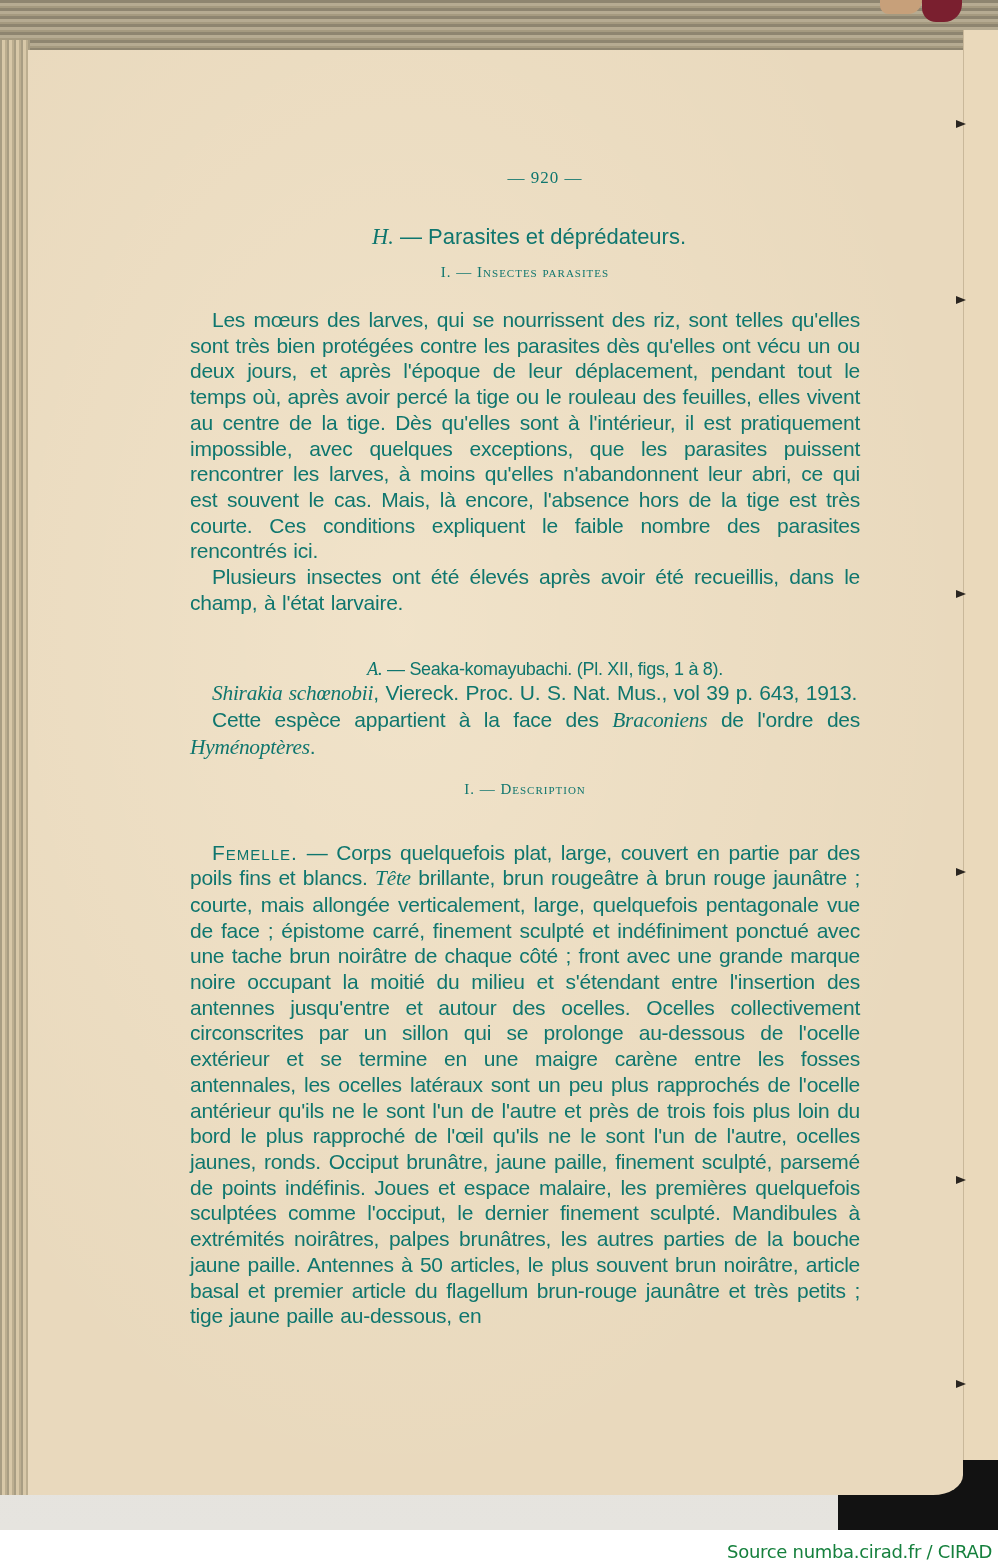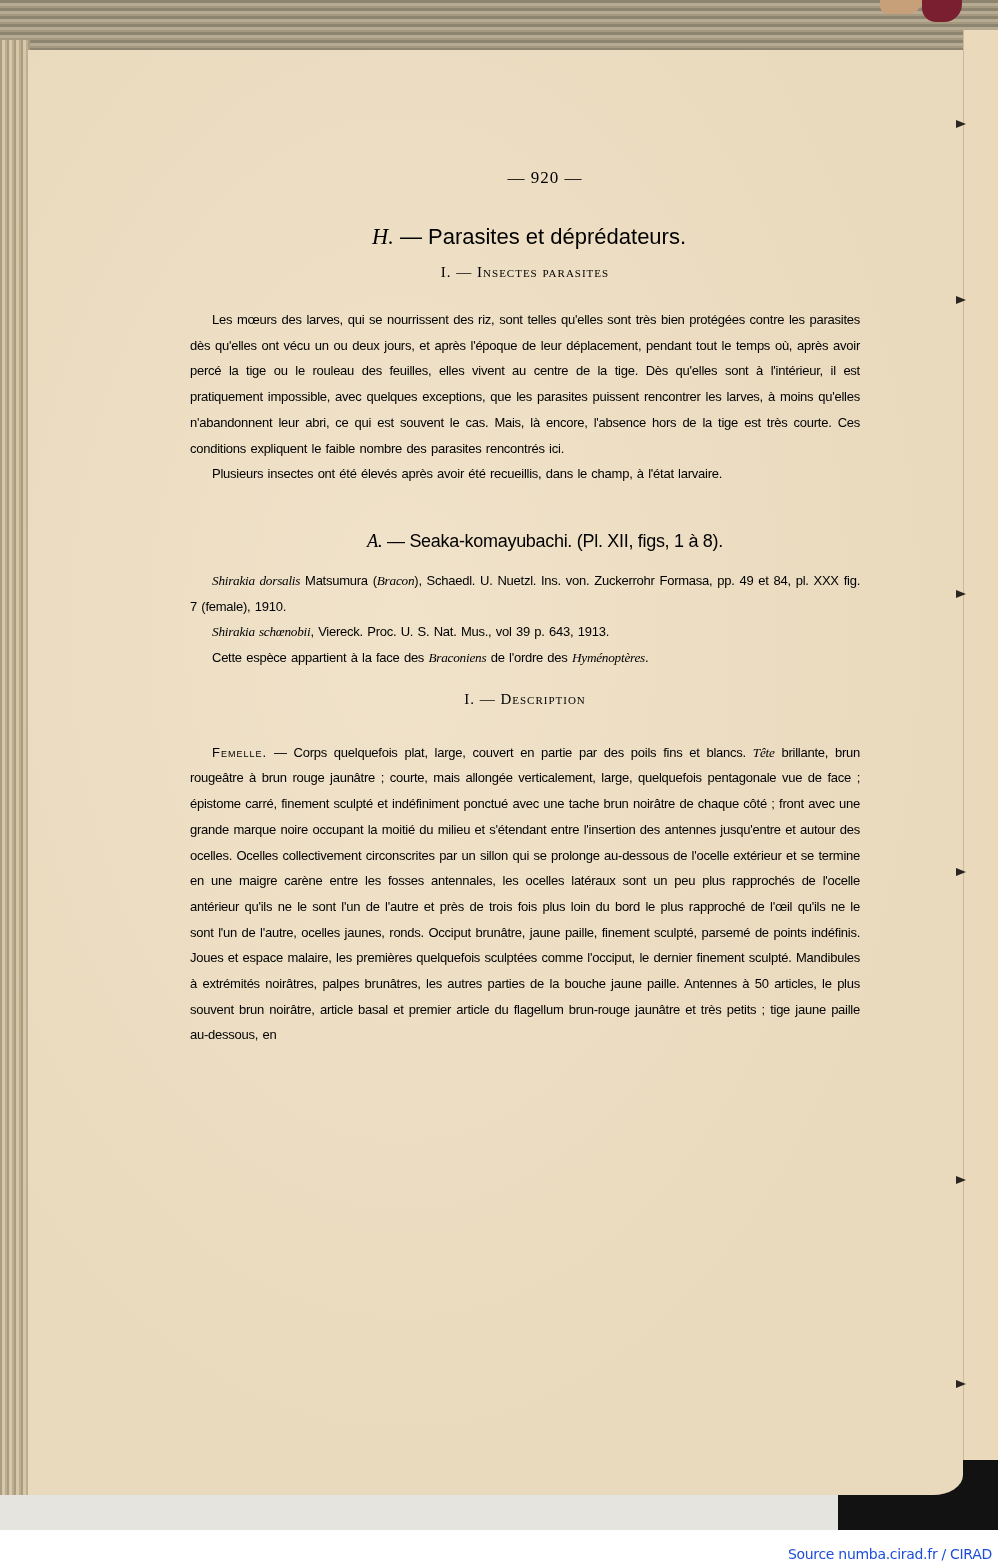--- a/index.html
+++ b/index.html
@@ -47,56 +47,56 @@
     background: #ead9bb;
     border-left: 1px solid #c9b89a;
   }
   .tab-mark {
     position: absolute; left: 956px; width: 16px; height: 10px;
     border-left: 10px solid #2a2520; border-top: 4px solid transparent; border-bottom: 4px solid transparent;
     width: 0; height: 0;
   }
   .content {
     position: absolute; left: 190px; top: 168px; width: 670px;
-    color: #000000;
+    color: #0f766e;
   }
   .pageno {
     text-align: center; font-size: 17px; letter-spacing: 1px; margin-left: 40px;
   }
   .heading-h {
     text-align: center; font-family: "Liberation Sans Narrow", "Liberation Sans", sans-serif;
     font-size: 22px; margin-top: 36px; margin-left: 8px;
   }
   .heading-h i { font-family: "Liberation Serif", serif; }
   .small-caps {
     text-align: center; font-size: 15px; font-variant: small-caps; letter-spacing: 1px;
     margin-top: 14px;
   }
   .para {
-    font-size: 13px; line-height: 25.7px; text-align: justify; margin: 0;
+    font-size: 21px; line-height: 25.7px; text-align: justify; margin: 0;
     font-family: "Liberation Sans Narrow", "Liberation Sans", sans-serif;
     font-stretch: condensed;
     letter-spacing: -0.25px;
     word-spacing: 1px;
   }
   .para.indent { text-indent: 22px; }
   .p1 { margin-top: 26px; }
   .heading-a {
     text-align: center; font-size: 18px; margin-top: 44px; margin-left: 40px;
     font-family: "Liberation Sans", sans-serif; letter-spacing: -0.3px;
   }
   .heading-a i { font-family: "Liberation Serif", serif; }
   .syn { margin-top: 16px; }
   .desc-head { margin-top: 20px; }
-  .p-fem { margin-top: 32px; }
+  .p-fem { margin-top: 42px; }
   .sc { font-variant: small-caps; letter-spacing: 1px; }
   i { font-family: "Liberation Serif", serif; font-size: 1.02em; }
   .source {
     position: absolute; right: 6px; bottom: 4px; font-family: "DejaVu Sans", sans-serif;
-    font-size: 14px; color: #1d4ed8; letter-spacing: -0.3px;
+    font-size: 18px; color: #15803d; letter-spacing: -0.3px;
   }
 </style>
 </head>
 <body>
 
 <div class="backdrop"></div>
 <div class="black-corner"></div>
 <div class="top-edge"></div>
 <div class="ribbon2"></div>
 <div class="ribbon"></div>
@@ -121,23 +121,20 @@
 
   <div class="small-caps">I. — Insectes parasites</div>
 
   <p class="para indent p1">Les mœurs des larves, qui se nourrissent des riz, sont telles qu'elles sont très bien protégées contre les parasites dès qu'elles ont vécu un ou deux jours, et après l'époque de leur déplacement, pendant tout le temps où, après avoir percé la tige ou le rouleau des feuilles, elles vivent au centre de la tige. Dès qu'elles sont à l'intérieur, il est pratiquement impossible, avec quelques exceptions, que les parasites puissent rencontrer les larves, à moins qu'elles n'abandonnent leur abri, ce qui est souvent le cas. Mais, là encore, l'absence hors de la tige est très courte. Ces conditions expliquent le faible nombre des parasites rencontrés ici.</p>
   <p class="para indent">Plusieurs insectes ont été élevés après avoir été recueillis, dans le champ, à l'état larvaire.</p>
 
   <div class="heading-a">
     <i>A.</i><span> — Seaka-komayubachi.</span><span> (Pl. XII, figs, 1 à 8).</span>
   </div>
 
-  <p class="para indent syn">
-    <i>Shirakia dorsalis</i><span> Matsumura (</span><i>Bracon</i><span>), Schaedl. U. Nuetzl. Ins. von. Zuckerrohr Formasa, pp. 49 et 84, pl. XXX fig. 7 (female), 1910.</span>
-  </p>
   <p class="para indent">
     <i>Shirakia schœnobii</i><span>, Viereck. Proc. U. S. Nat. Mus., vol 39 p. 643, 1913.</span>
   </p>
   <p class="para indent">
     <span>Cette espèce appartient à la face des </span><i>Braconiens</i><span> de l'ordre des </span><i>Hyménoptères</i><span>.</span>
   </p>
 
   <div class="small-caps desc-head">I. — Description</div>
 
   <p class="para indent p-fem">

